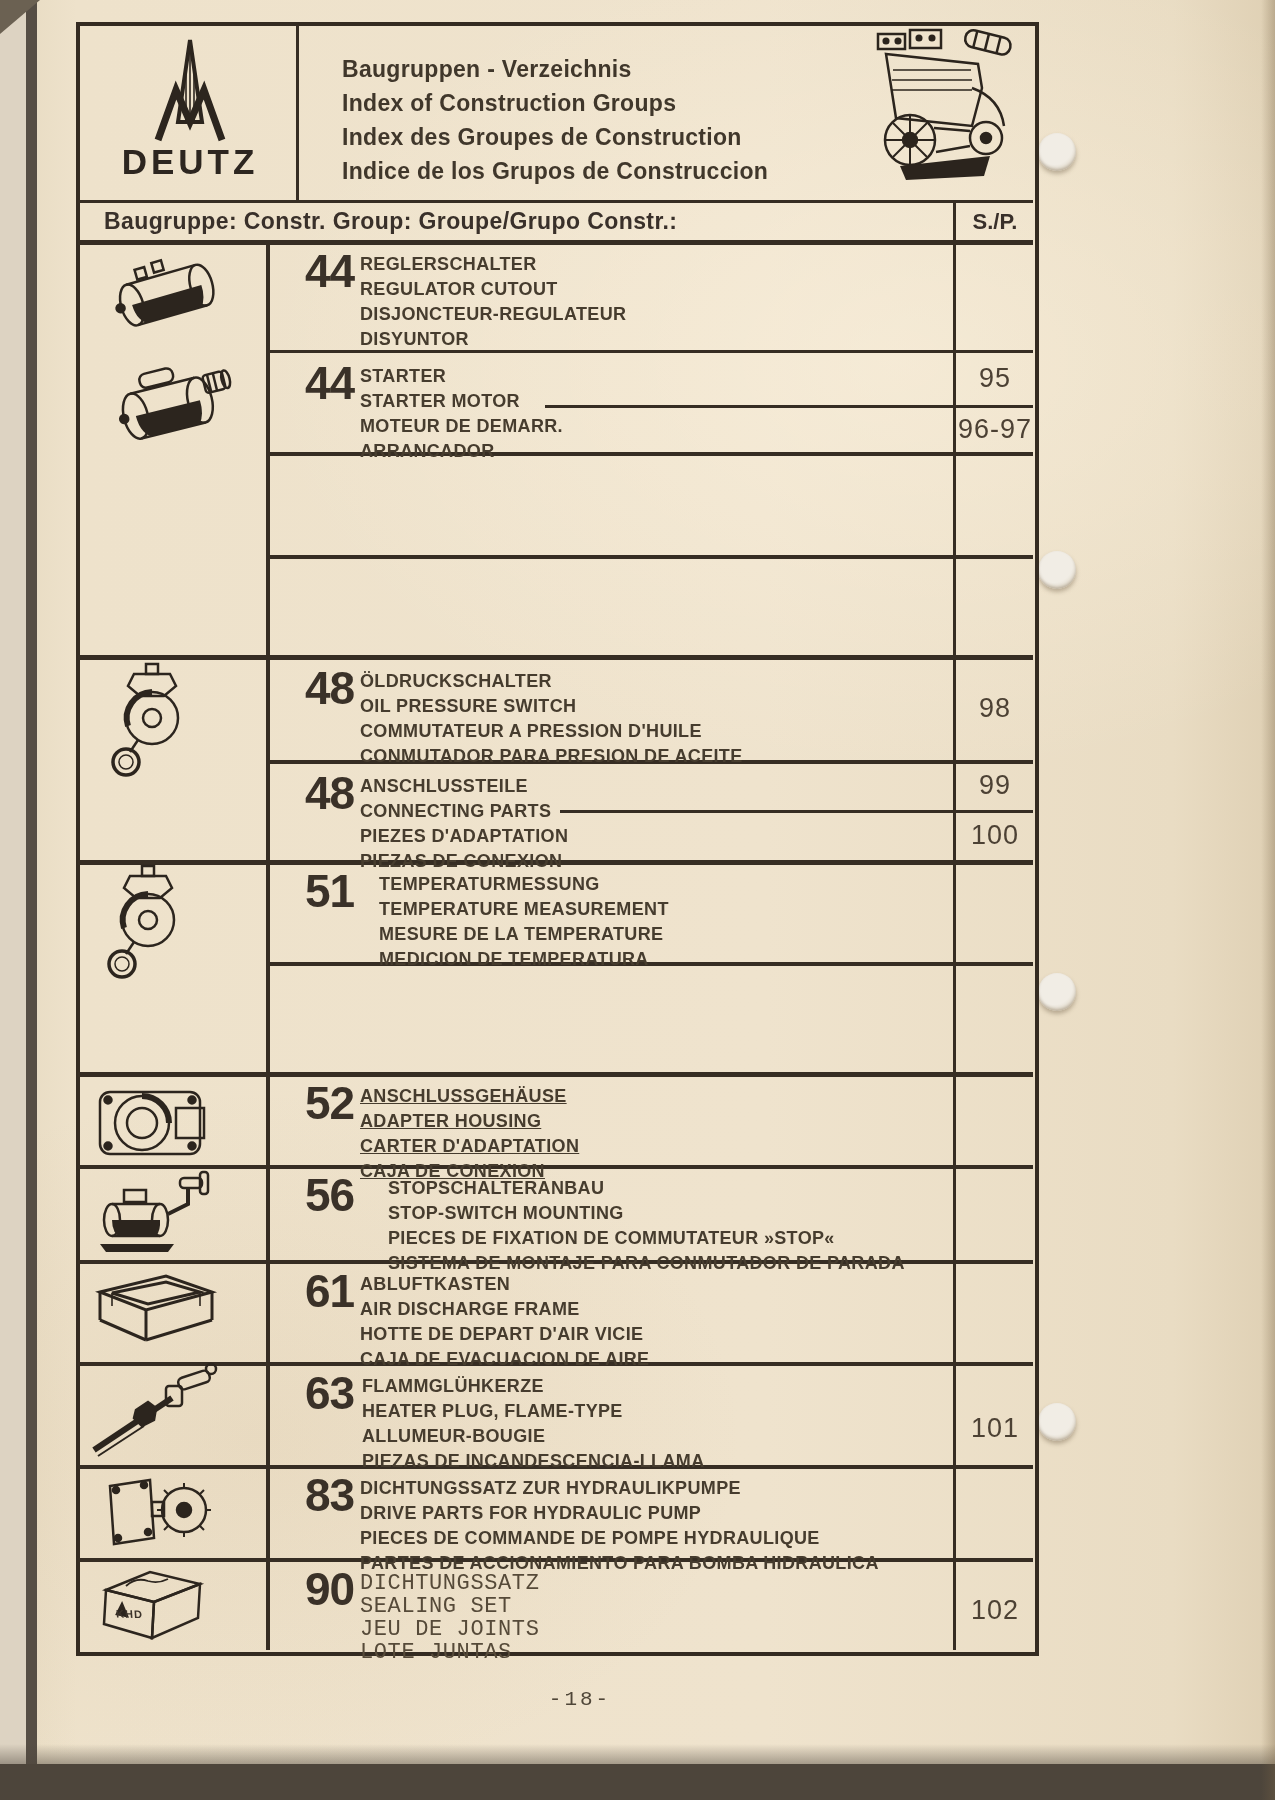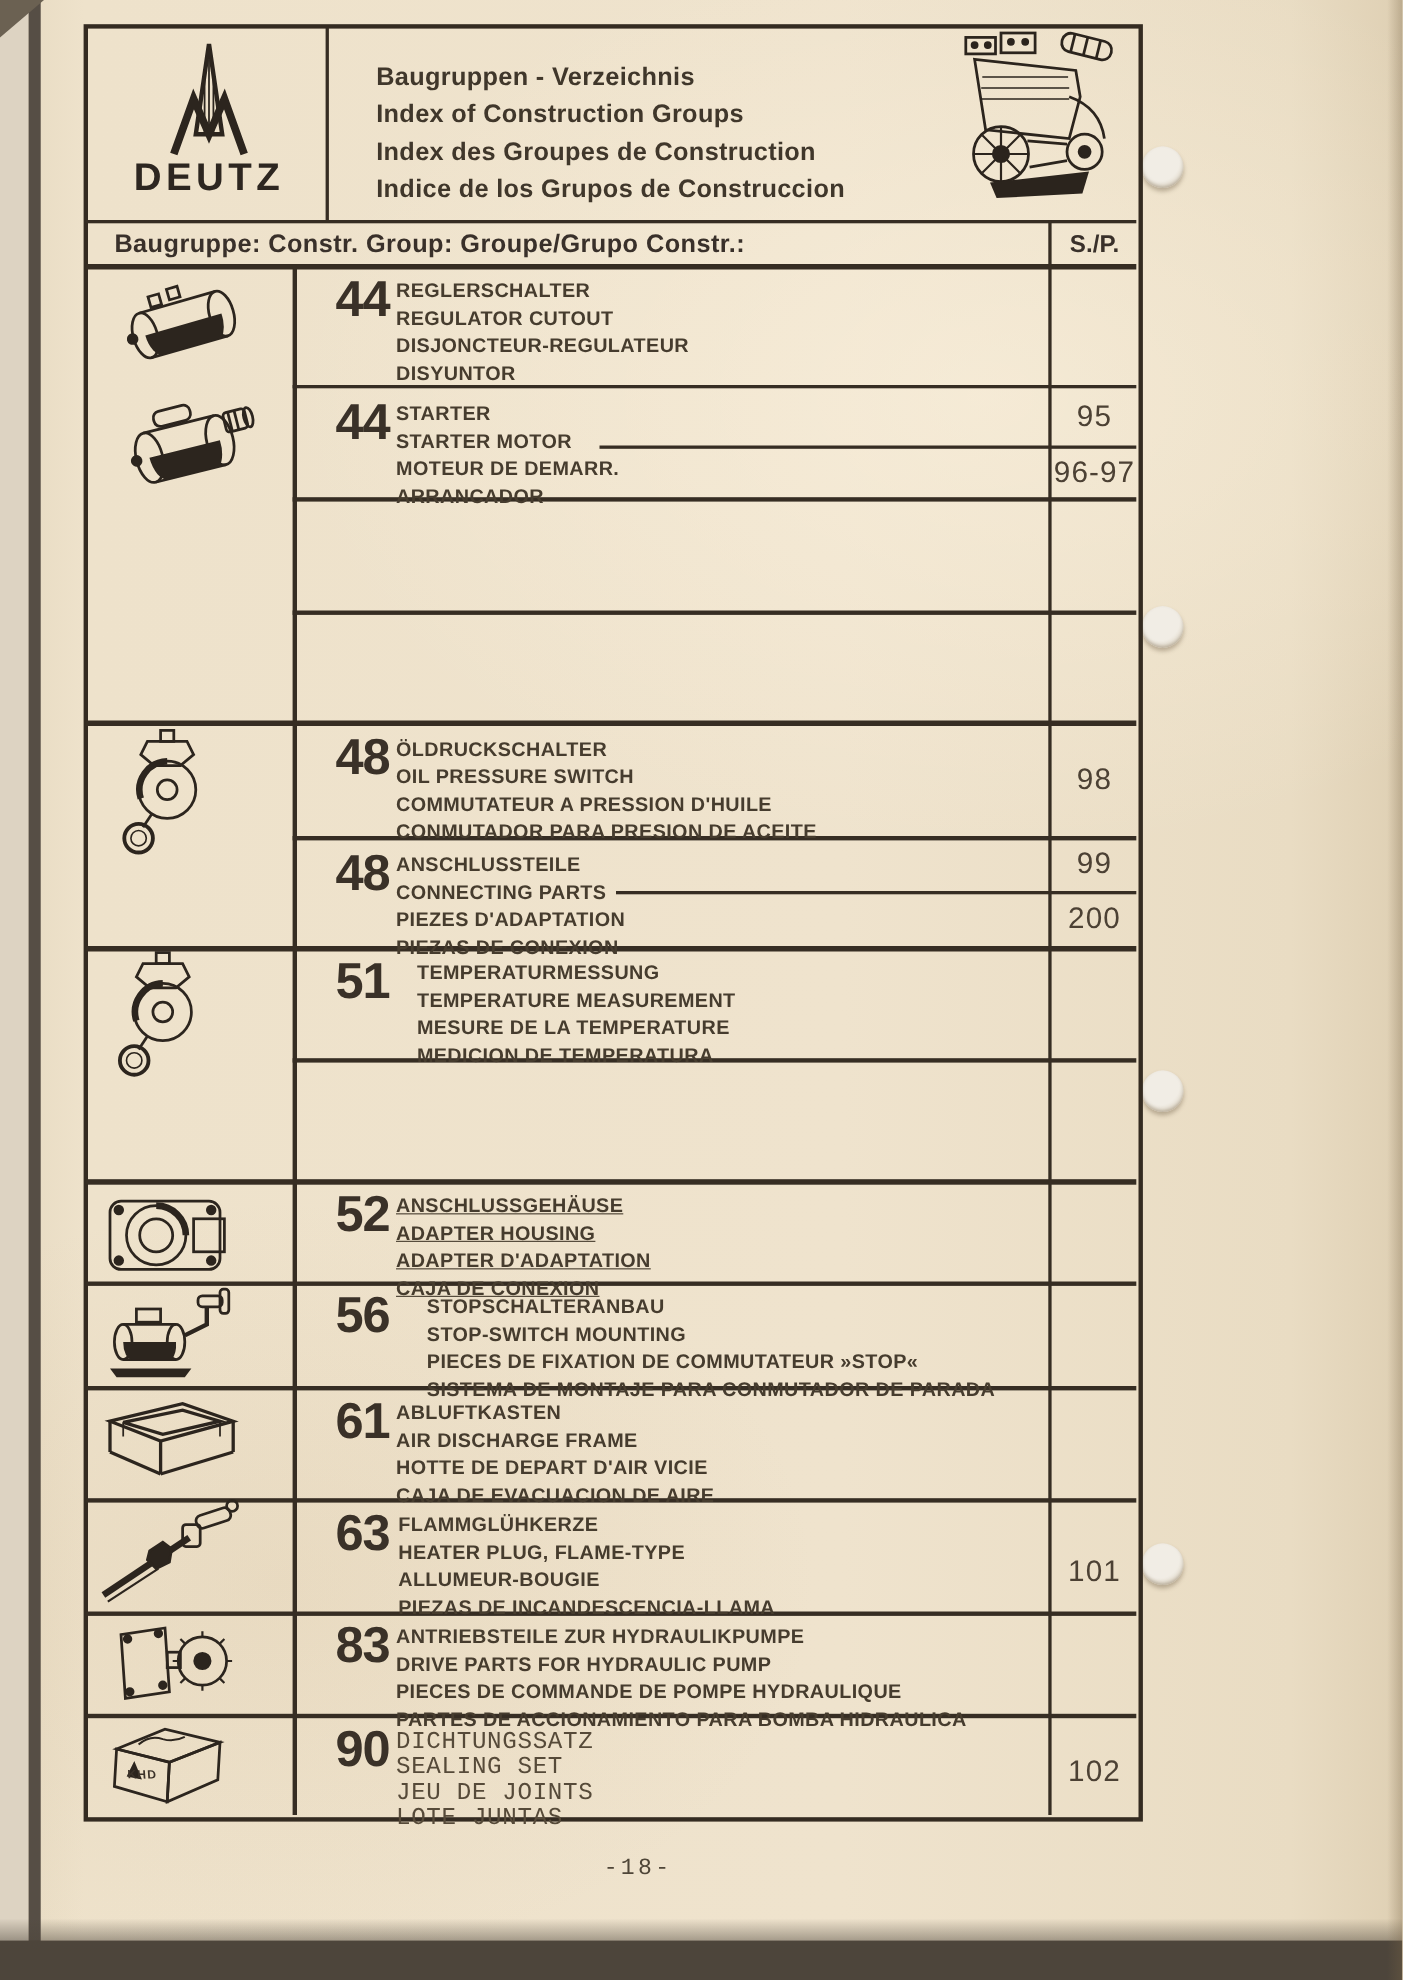--- a/index.html
+++ b/index.html
@@ -163,35 +163,35 @@
   <div class="pcell" style="left:955px;top:658px;width:80px;height:100px;">98</div>
 
   <div class="gnum" style="left:286px;top:770px;">48</div>
   <div class="desc" style="left:360px;top:774px;">
     <div>ANSCHLUSSTEILE</div>
     <div>CONNECTING PARTS</div>
     <div>PIEZES D'ADAPTATION</div>
     <div>PIEZAS DE CONEXION</div>
   </div>
   <div class="pcell" style="left:955px;top:762px;width:80px;height:46px;">99</div>
-  <div class="pcell" style="left:955px;top:812px;width:80px;height:46px;">200</div>
+  <div class="pcell" style="left:955px;top:812px;width:80px;height:46px;">100</div>
 
   <div class="gnum" style="left:286px;top:868px;">51</div>
   <div class="desc" style="left:379px;top:872px;">
     <div>TEMPERATURMESSUNG</div>
     <div>TEMPERATURE MEASUREMENT</div>
     <div>MESURE DE LA TEMPERATURE</div>
     <div>MEDICION DE TEMPERATURA</div>
   </div>
 
   <div class="gnum" style="left:286px;top:1080px;">52</div>
   <div class="desc" style="left:360px;top:1084px;text-decoration:underline;">
     <div>ANSCHLUSSGEHÄUSE</div>
     <div>ADAPTER HOUSING</div>
-    <div>ADAPTER D'ADAPTATION</div>
+    <div>CARTER D'ADAPTATION</div>
     <div>CAJA DE CONEXION</div>
   </div>
 
   <div class="gnum" style="left:286px;top:1172px;">56</div>
   <div class="desc" style="left:360px;top:1176px;margin-left:28px;">
     <div>STOPSCHALTERANBAU</div>
     <div>STOP-SWITCH MOUNTING</div>
     <div>PIECES DE FIXATION DE COMMUTATEUR »STOP«</div>
     <div>SISTEMA DE MONTAJE PARA CONMUTADOR DE PARADA</div>
   </div>
@@ -208,21 +208,21 @@
   <div class="desc" style="left:362px;top:1374px;">
     <div>FLAMMGLÜHKERZE</div>
     <div>HEATER PLUG, FLAME-TYPE</div>
     <div>ALLUMEUR-BOUGIE</div>
     <div>PIEZAS DE INCANDESCENCIA-LLAMA</div>
   </div>
   <div class="pcell" style="left:955px;top:1398px;width:80px;height:60px;">101</div>
 
   <div class="gnum" style="left:286px;top:1472px;">83</div>
   <div class="desc" style="left:360px;top:1476px;">
-    <div>ANTRIEBSTEILE ZUR HYDRAULIKPUMPE</div>
+    <div>DICHTUNGSSATZ ZUR HYDRAULIKPUMPE</div>
     <div>DRIVE PARTS FOR HYDRAULIC PUMP</div>
     <div>PIECES DE COMMANDE DE POMPE HYDRAULIQUE</div>
     <div>PARTES DE ACCIONAMIENTO PARA BOMBA HIDRAULICA</div>
   </div>
 
   <div class="gnum" style="left:286px;top:1566px;">90</div>
   <div class="desc mono" style="left:360px;top:1572px;">
     <div>DICHTUNGSSATZ</div>
     <div>SEALING SET</div>
     <div>JEU DE JOINTS</div>

